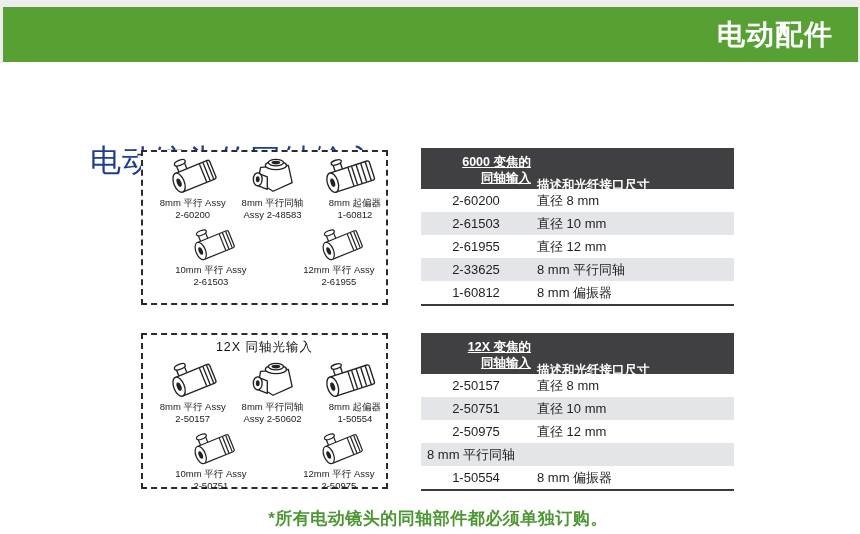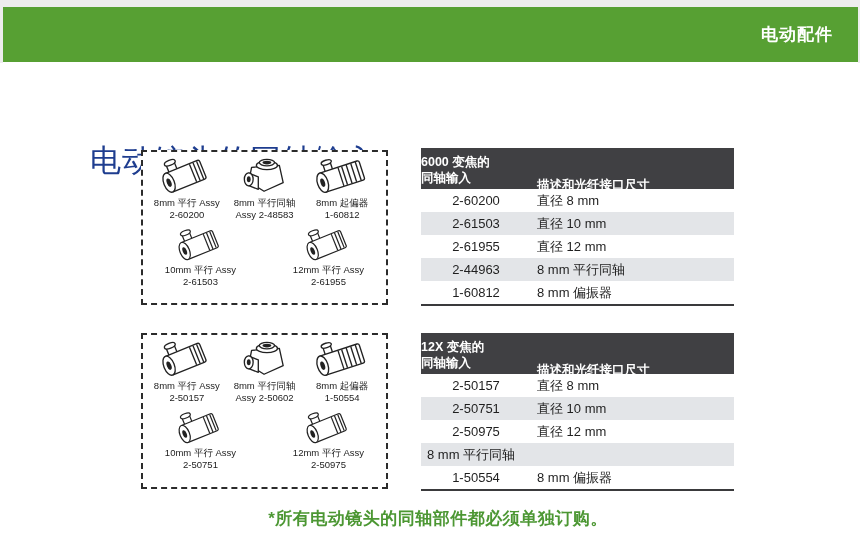--- a/index.html
+++ b/index.html
@@ -24,61 +24,61 @@
   .edge-top{position:absolute;left:0;top:0;right:0;height:7px;background:#ededed;}
   .edge-left{position:absolute;left:0;top:0;width:3px;height:63px;background:#ededed;}
   .edge-right{position:absolute;right:0;top:0;width:2px;height:63px;background:#ededed;}
 
   .topbar{
     position:absolute;left:3px;right:2px;top:7px;height:55px;
     background:var(--header-green);
     display:flex;align-items:center;justify-content:flex-end;
     padding-right:25px;
   }
-  .topbar .bar-label{color:#fff;font-size:17px;font-weight:700;letter-spacing:1px;}
+  .topbar .bar-label{color:#fff;font-size:28px;font-weight:700;letter-spacing:1px;}
 
   .page-title{
     position:absolute;left:90px;top:96px;
     color:var(--title-blue);font-size:31px;font-weight:400;letter-spacing:1px;margin-top:44px;
   }
 
   .product-box{
     position:absolute;left:141px;width:247px;
     border:2px dashed #2b2b2b;
     background:#fff;
   }
   .box-1{top:150px;height:155px;}
   .box-2{top:333px;height:156px;}
   .box-title{
     text-align:center;font-size:12.5px;color:#111;
     padding-top:4px;letter-spacing:1px;
   }
   .prod-row{display:flex;justify-content:space-between;padding:1px 5px 0 5px;}
   .prod-row.row-2{justify-content:center;gap:36px;padding-top:2px;}
-  .prod{width:78px;display:flex;flex-direction:column;align-items:center;}
+  .prod{width:78px;display:flex;flex-direction:column;align-items:flex-end;}
   .prod-row.row-2 .prod{width:92px;}
   .prod-img{width:58px;height:44px;display:block;}
   .prod-row.row-2 .prod-img{width:60px;height:40px;}
   .prod figcaption{text-align:center;line-height:1.3;}
   .prod .cap-line{display:block;font-size:9.5px;color:#1c1c1c;white-space:nowrap;}
 
   .spec-table{
     position:absolute;left:421px;width:313px;
     border-bottom:2px solid var(--line-dark);
   }
   .table-1{top:148px;}
   .table-2{top:333px;}
   .thead{
     display:grid;grid-template-columns:110px 1fr;
     background:var(--table-header-bg);
     height:41px;
   }
   .th{color:#fff;font-size:12.5px;font-weight:700;line-height:1.25;
       display:flex;flex-direction:column;justify-content:center;}
-  .th.col1{align-items:flex-start;text-align:center;}
+  .th.col1{align-items:flex-end;text-align:center;text-decoration:underline;}
   .th.col2{align-items:flex-start;padding-left:6px;margin-top:30px;}
   .trow{
     display:grid;grid-template-columns:110px 1fr;height:23px;background:#fff;
   }
   .trow.alt{background:var(--row-alt-bg);}
   .td{display:flex;align-items:center;font-size:13px;color:var(--ink);}
   .td.part{justify-content:center;}
   .td.desc{padding-left:6px;}
 
   .footnote{
@@ -189,20 +189,21 @@
         </svg>
       <figcaption>
         <span class="cap-line">12mm 平行 Assy</span>
         <span class="cap-line">2-61955</span>
       </figcaption>
     </figure>
   </div>
 </section>
 
 <section class="product-box box-2">
+  <div class="box-title">12X 同轴光输入</div>
   <div class="prod-row row-1">
     <figure class="prod">
       <svg class="prod-img" viewBox="0 0 60 46">
           <use href="#icon-parallel"></use>
         </svg>
       <figcaption>
         <span class="cap-line">8mm 平行 Assy</span>
         <span class="cap-line">2-50157</span>
       </figcaption>
     </figure>
@@ -261,21 +262,21 @@
   </div>
   <div class="trow alt">
     <div class="td part">2-61503</div>
     <div class="td desc">直径 10 mm</div>
   </div>
   <div class="trow">
     <div class="td part">2-61955</div>
     <div class="td desc">直径 12 mm</div>
   </div>
   <div class="trow alt">
-    <div class="td part">2-44963</div>
+    <div class="td part">2-33625</div>
     <div class="td desc">8 mm 平行同轴</div>
   </div>
   <div class="trow">
     <div class="td part">1-60812</div>
     <div class="td desc">8 mm 偏振器</div>
   </div>
 </section>
 
 <section class="spec-table table-2">
   <div class="thead">

